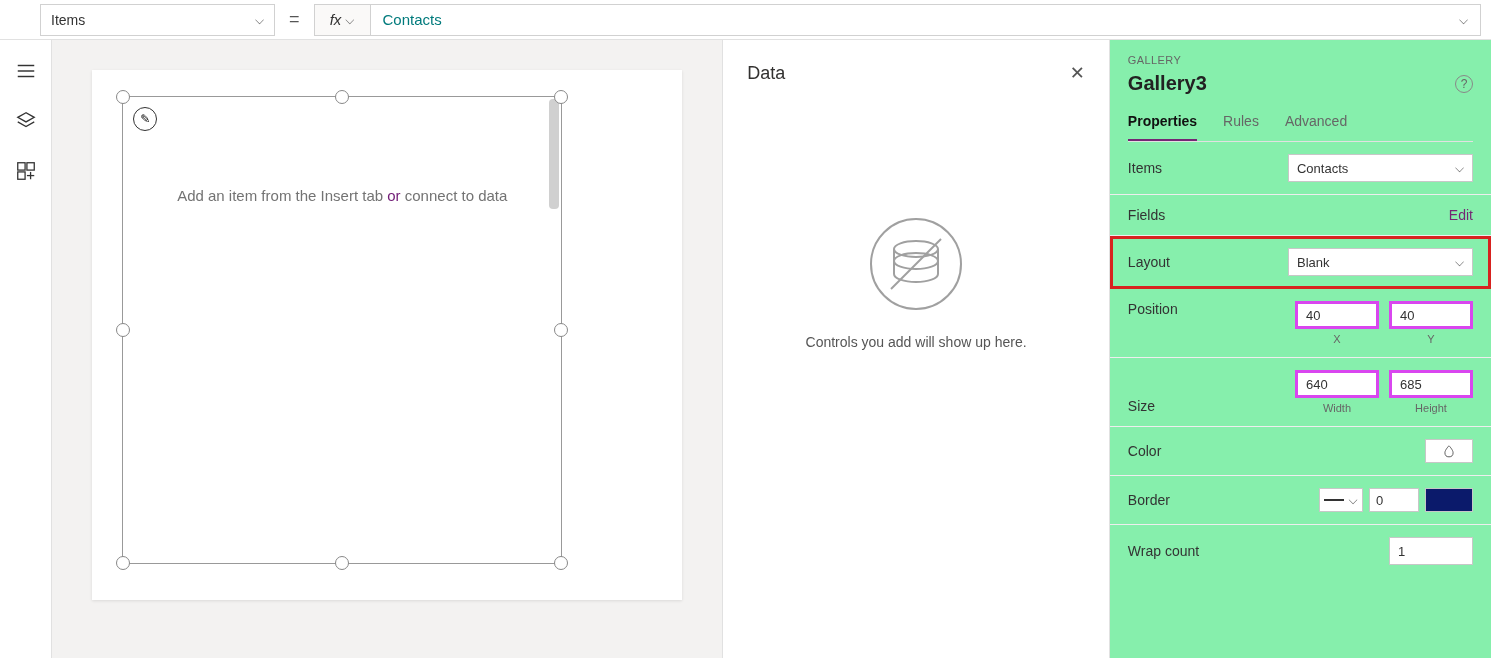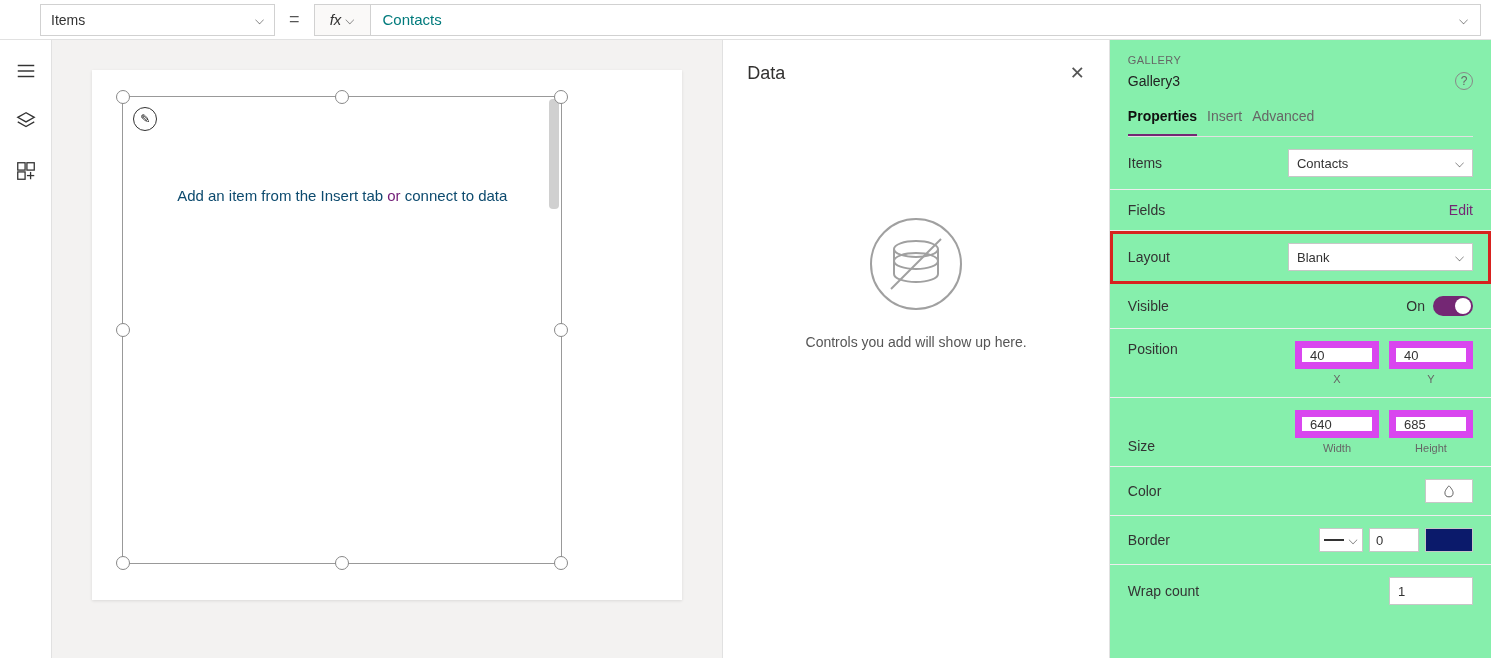--- a/index.html
+++ b/index.html
@@ -36,52 +36,52 @@
     border: 1px solid #999; background: #fff;
   }
   .handle { position: absolute; width: 14px; height: 14px; background: #fff; border: 1px solid #888; border-radius: 50%; }
   .handle.tl { top: -7px; left: -7px; } .handle.tm { top: -7px; left: 50%; margin-left: -7px; }
   .handle.tr { top: -7px; right: -7px; } .handle.ml { top: 50%; left: -7px; margin-top: -7px; }
   .handle.mr { top: 50%; right: -7px; margin-top: -7px; } .handle.bl { bottom: -7px; left: -7px; }
   .handle.bm { bottom: -7px; left: 50%; margin-left: -7px; } .handle.br { bottom: -7px; right: -7px; }
   .pencil-badge { position: absolute; top: 10px; left: 10px; width: 24px; height: 24px;
     border: 1px solid #333; border-radius: 50%; display: flex; align-items: center; justify-content: center; font-size: 12px; }
   .gallery-hint { margin-top: 90px; text-align: center; font-size: 15px; }
-  .gallery-hint .link { color: #0c4a6e; text-align: right; } .gallery-hint .or { color: #701a75; }
+  .gallery-hint .link { color: #737373; text-align: right; } .gallery-hint .or { color: #701a75; }
   .gallery-scroll { position: absolute; top: 2px; right: 2px; width: 10px; height: 110px; background: #d0d0d0; border-radius: 4px; }
   .data-panel { width: 398px; background: #fff; border-left: 1px solid #e1e1e1; padding: 22px 24px; }
   .data-header { display: flex; justify-content: space-between; align-items: center; margin-bottom: 26px; }
   .data-title { font-size: 18px; color: #323130; font-weight: 400; }
   .close-x { font-size: 18px; color: #555; cursor: pointer; font-weight: 300; }
   .empty-state { text-align: center; margin-top: 130px; color: #555; }
   .empty-state svg { margin-bottom: 16px; }
   .empty-text { font-size: 14px; color: #555; }
   .right-panel { width: 395px; background: #86efac; border-left: 1px solid #e1e1e1; display: flex; flex-direction: column; }
   .rp-header { padding: 14px 18px 0 18px; }
   .rp-type { font-size: 11px; color: #666; letter-spacing: 0.4px; }
   .rp-name-row { display: flex; justify-content: space-between; align-items: center; margin-top: 6px; }
-  .rp-name { font-size: 14px; font-weight: 400; color: #222; }
+  .rp-name { font-size: 20px; font-weight: 700; color: #222; }
   .help-icon { width: 18px; height: 18px; border: 1px solid #888; border-radius: 50%;
     display: flex; align-items: center; justify-content: center; font-size: 12px; color: #666; cursor: pointer; }
-  .rp-tabs { display: flex; gap: 10px; margin-top: 18px; border-bottom: 1px solid #e1e1e1; }
+  .rp-tabs { display: flex; gap: 26px; margin-top: 18px; border-bottom: 1px solid #e1e1e1; }
   .rp-tab { font-size: 14px; padding-bottom: 10px; color: #666; cursor: pointer; }
   .rp-tab.active { color: #111; font-weight: 600; border-bottom: 2px solid #742774; }
   .rp-row { display: flex; justify-content: space-between; align-items: center;
     padding: 12px 18px; border-bottom: 1px solid #eee; font-size: 14px; color: #333; }
   .rp-row.highlight { outline: 3px solid #d7221f; outline-offset: -3px; }
   .rp-label {}
   .rp-select { width: 185px; height: 28px; border: 1px solid #c7c7c7; background: #fff;
     display: flex; align-items: center; padding: 0 8px; justify-content: space-between; font-size: 13px; }
   .rp-link { color: #742774; font-size: 14px; cursor: pointer; }
   .toggle-wrap { display: flex; align-items: center; gap: 8px; }
   .toggle { width: 40px; height: 20px; background: #742774; border-radius: 10px; position: relative; }
   .toggle .knob { position: absolute; right: 2px; top: 2px; width: 16px; height: 16px; background: #fff; border-radius: 50%; }
   .num-pair { display: flex; gap: 10px; }
   .num-box { width: 84px; }
-  .num-input { width: 100%; height: 28px; border: 7px solid #d946ef; background: #fff;
+  .num-input { width: 100%; height: 28px; border: 3px solid #d946ef; background: #fff;
     padding: 0 8px; font-size: 13px; display: flex; align-items: center; }
   .num-sub { font-size: 11px; color: #666; text-align: center; margin-top: 4px; }
   .color-swatch { width: 48px; height: 24px; border: 1px solid #c7c7c7; background: #fff;
     display: flex; align-items: center; justify-content: center; font-size: 12px; color: #555; }
   .border-row { display: flex; gap: 6px; align-items: center; }
   .border-style { width: 44px; height: 24px; border: 1px solid #c7c7c7; background: #fff;
     display: flex; align-items: center; justify-content: center; }
   .border-style .line { width: 20px; height: 1.5px; background: #333; }
   .border-num { width: 50px; height: 24px; border: 1px solid #c7c7c7; background: #fff;
     display: flex; align-items: center; padding: 0 6px; font-size: 13px; }
@@ -170,21 +170,21 @@
 
   <div class="right-panel">
     <div class="rp-header">
       <div class="rp-type">GALLERY</div>
       <div class="rp-name-row">
         <span class="rp-name">Gallery3</span>
         <span class="help-icon">?</span>
       </div>
       <div class="rp-tabs">
         <div class="rp-tab active">Properties</div>
-        <div class="rp-tab">Insert</div>
+        <div class="rp-tab">Rules</div>
         <div class="rp-tab">Advanced</div>
       </div>
     </div>
 
     <div class="rp-row">
       <span class="rp-label">Items</span>
       <div class="rp-select">
         <span>Contacts</span>
         <span class="chevron">⌵</span>
       </div>
@@ -196,29 +196,20 @@
     </div>
 
     <div class="rp-row highlight">
       <span class="rp-label">Layout</span>
       <div class="rp-select">
         <span>Blank</span>
         <span class="chevron">⌵</span>
       </div>
     </div>
 
-    <div class="rp-row">
-      <span class="rp-label">Visible</span>
-      <div class="toggle-wrap">
-        <span>On</span>
-        <div class="toggle">
-            <div class="knob"></div>
-          </div>
-      </div>
-    </div>
 
     <div class="rp-row" style="align-items:flex-start;">
       <span class="rp-label">Position</span>
       <div class="num-pair">
         <div class="num-box">
           <div class="num-input">
               <span>40</span>
             </div>
           <div class="num-sub">X</div>
         </div>

